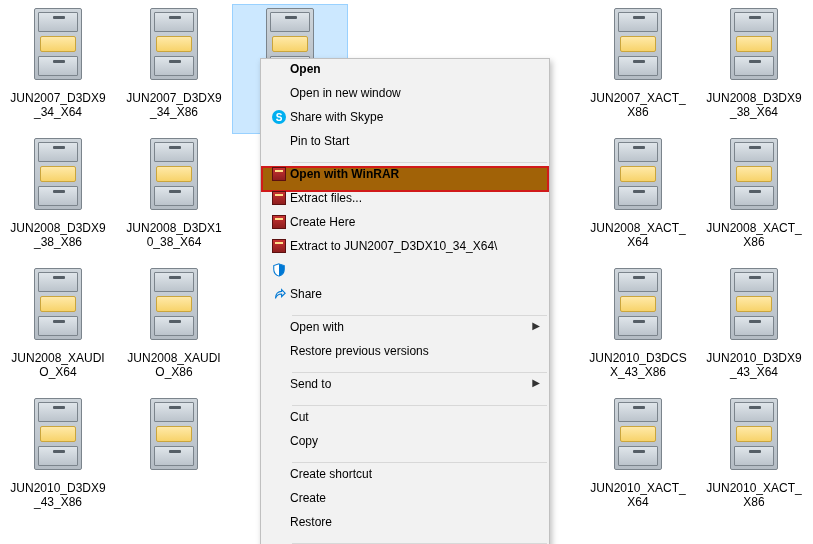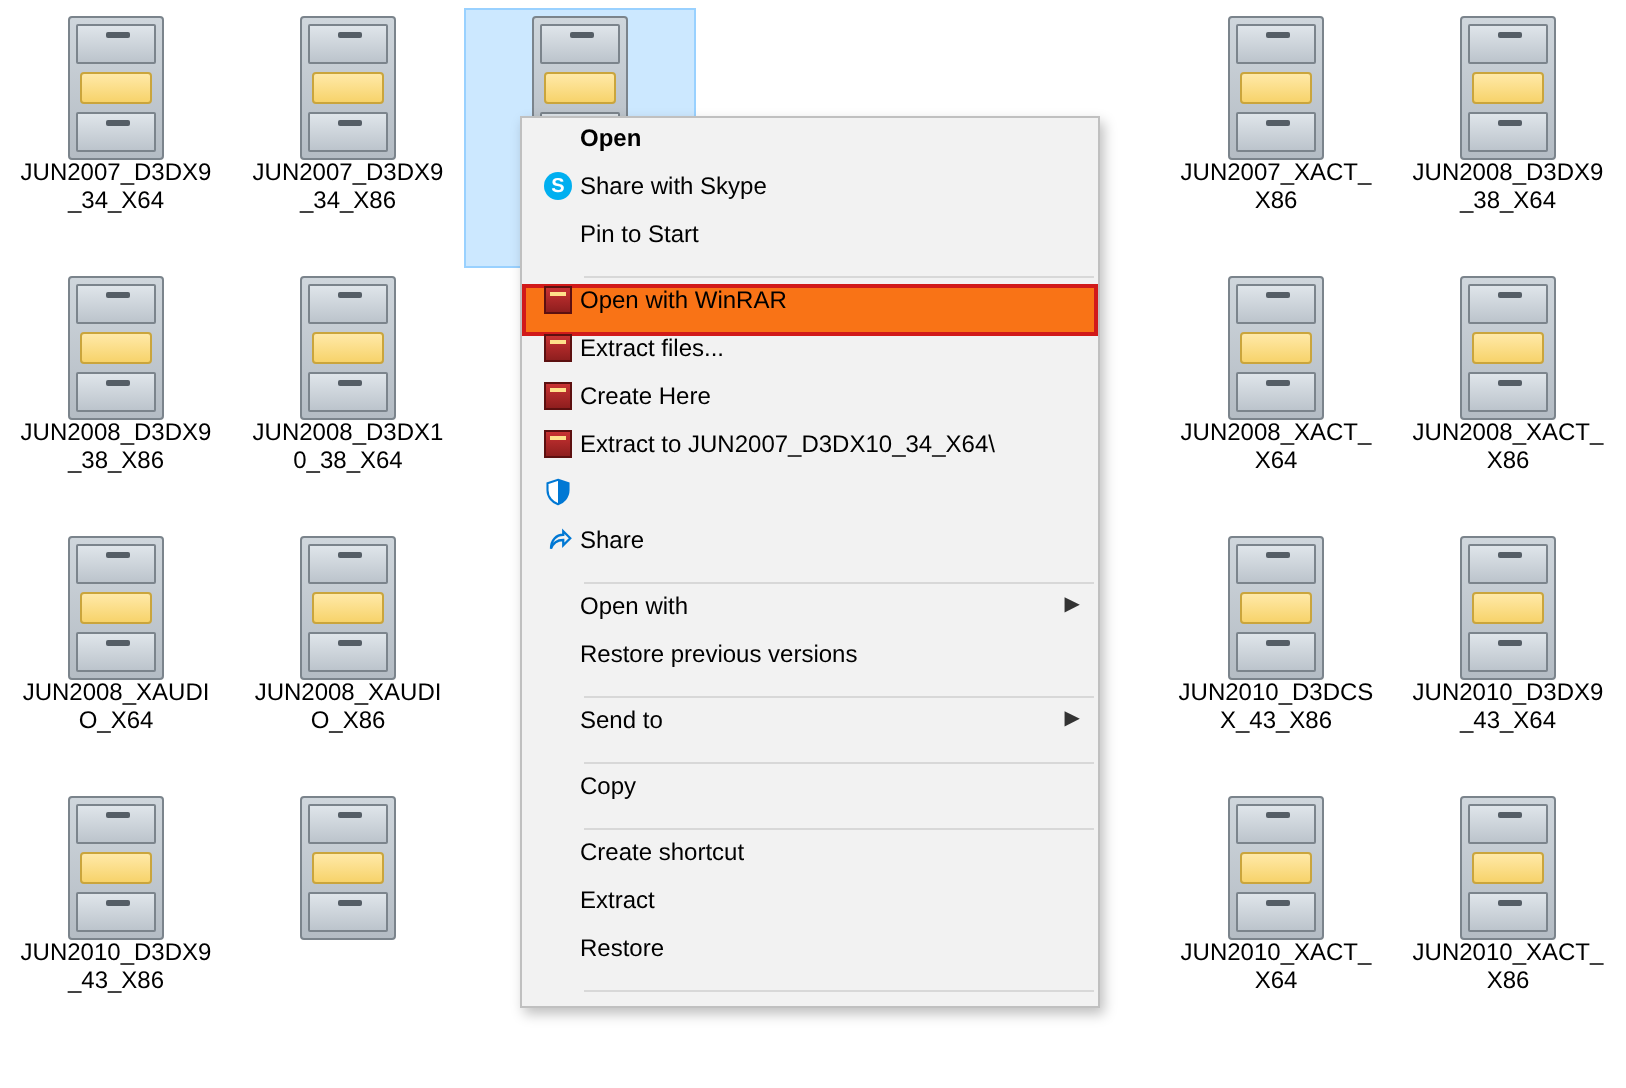--- a/index.html
+++ b/index.html
@@ -31,21 +31,21 @@
     padding-top: 4px;
     user-select: none;
   }
   .file.selected {
     background: #cce8ff;
     outline: 1px solid #99d1ff;
     outline-offset: -1px;
   }
   .file.hidden-label .label { visibility: hidden; }
   .label {
-    margin-top: 0;
+    margin-top: 12px;
     line-height: 1.15;
     max-width: 100px;
     word-break: break-word;
   }
   
   .cab {
     width: 56px;
     height: 72px;
     position: relative;
   }
@@ -95,21 +95,21 @@
     padding: 3px 1px;
     z-index: 50;
   }
   .mi {
     display: flex;
     align-items: flex-start;
     height: 24px;
     padding: 0 8px 0 6px;
     position: relative;
   }
-  .mi.hl { background: #f97316; }
+  .mi.hl { background: #a16207; font-weight: bold; }
   .mi .icon-slot {
     width: 22px;
     display: flex;
     justify-content: center;
     align-items: center;
   }
   .mi .txt {
     flex: 1;
     white-space: nowrap;
   }
@@ -434,20 +434,24 @@
     <div class="label">JUN2010_XACT_X86</div>
   </div>
 </div>
 
 <div class="menu">
   <div class="mi">
     <span class="icon-slot"></span>
     <span class="txt" style="font-weight:bold">Open</span>
   </div>
   <div class="mi">
+    <span class="icon-slot"></span>
+    <span class="txt">Open in new window</span>
+  </div>
+  <div class="mi">
     <span class="icon-slot">
         <span class="ic-skype">S</span>
       </span>
     <span class="txt">Share with Skype</span>
   </div>
   <div class="mi">
     <span class="icon-slot"></span>
     <span class="txt">Pin to Start</span>
   </div>
   <div class="sep"></div>
@@ -503,30 +507,34 @@
   </div>
   <div class="sep"></div>
   <div class="mi">
     <span class="icon-slot"></span>
     <span class="txt">Send to</span>
     <span class="arrow">▶</span>
   </div>
   <div class="sep"></div>
   <div class="mi">
     <span class="icon-slot"></span>
+    <span class="txt">Cut</span>
+  </div>
+  <div class="mi">
+    <span class="icon-slot"></span>
     <span class="txt">Copy</span>
   </div>
   <div class="sep"></div>
   <div class="mi">
     <span class="icon-slot"></span>
     <span class="txt">Create shortcut</span>
   </div>
   <div class="mi">
     <span class="icon-slot"></span>
-    <span class="txt">Extract</span>
+    <span class="txt">Create</span>
   </div>
   <div class="mi">
     <span class="icon-slot"></span>
     <span class="txt">Restore</span>
   </div>
   <div class="sep"></div>
 
 </div>
 
 </body></html>

